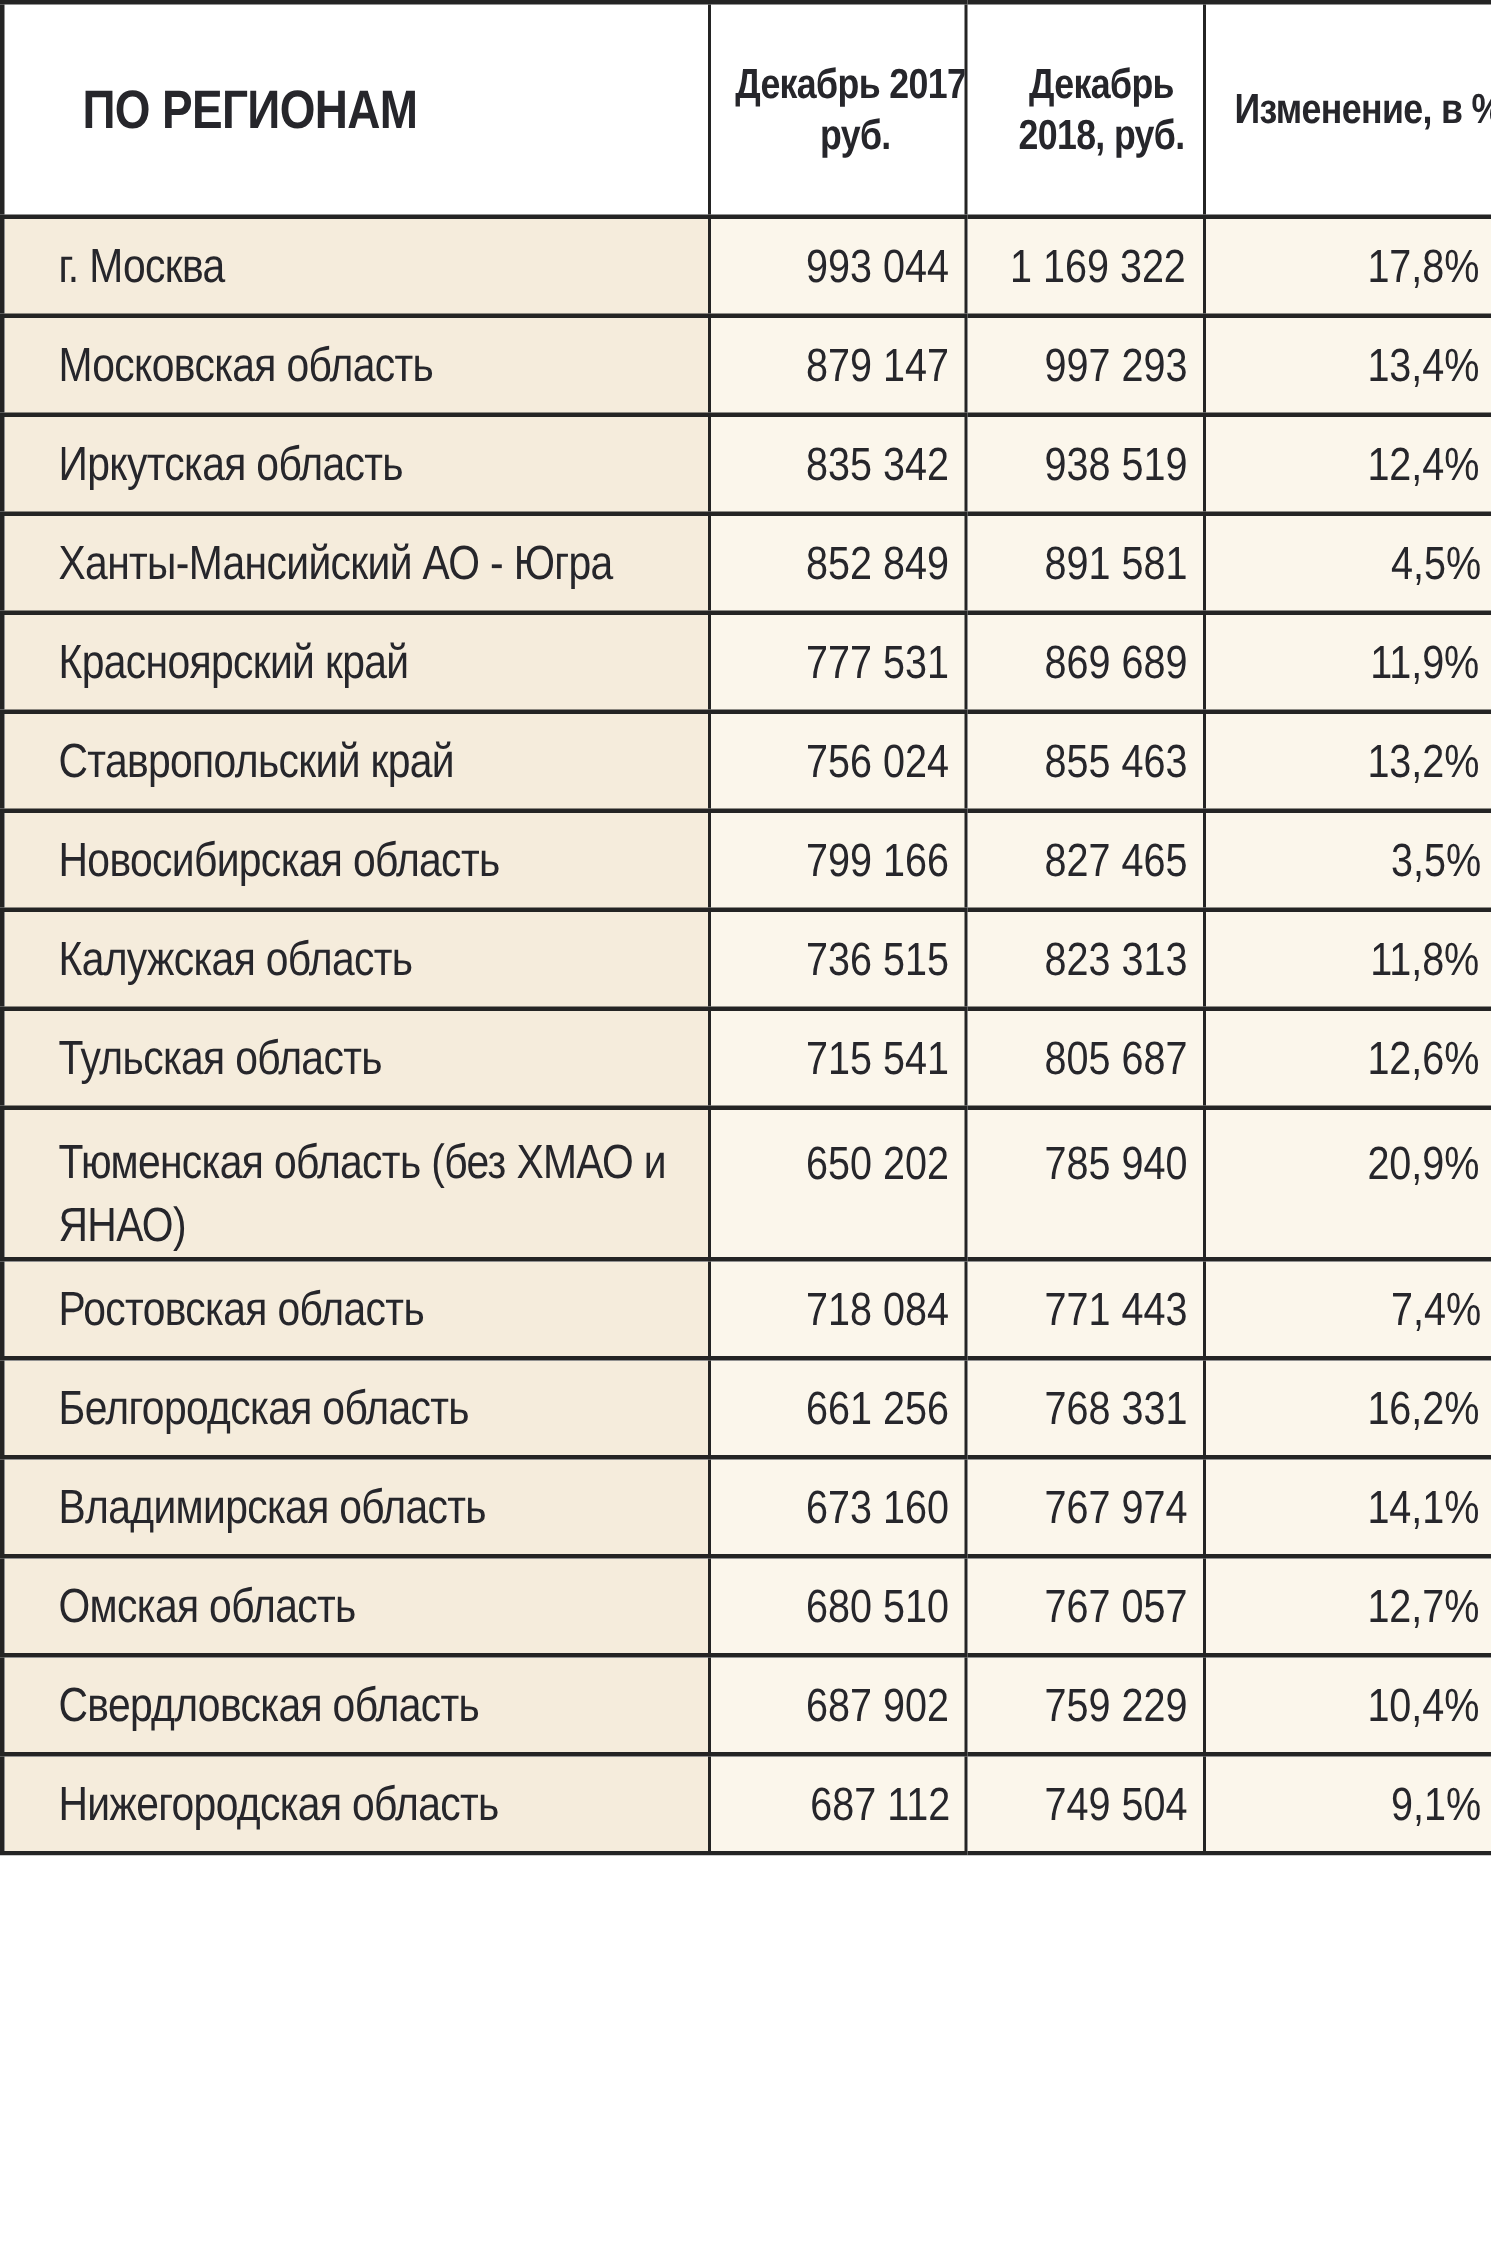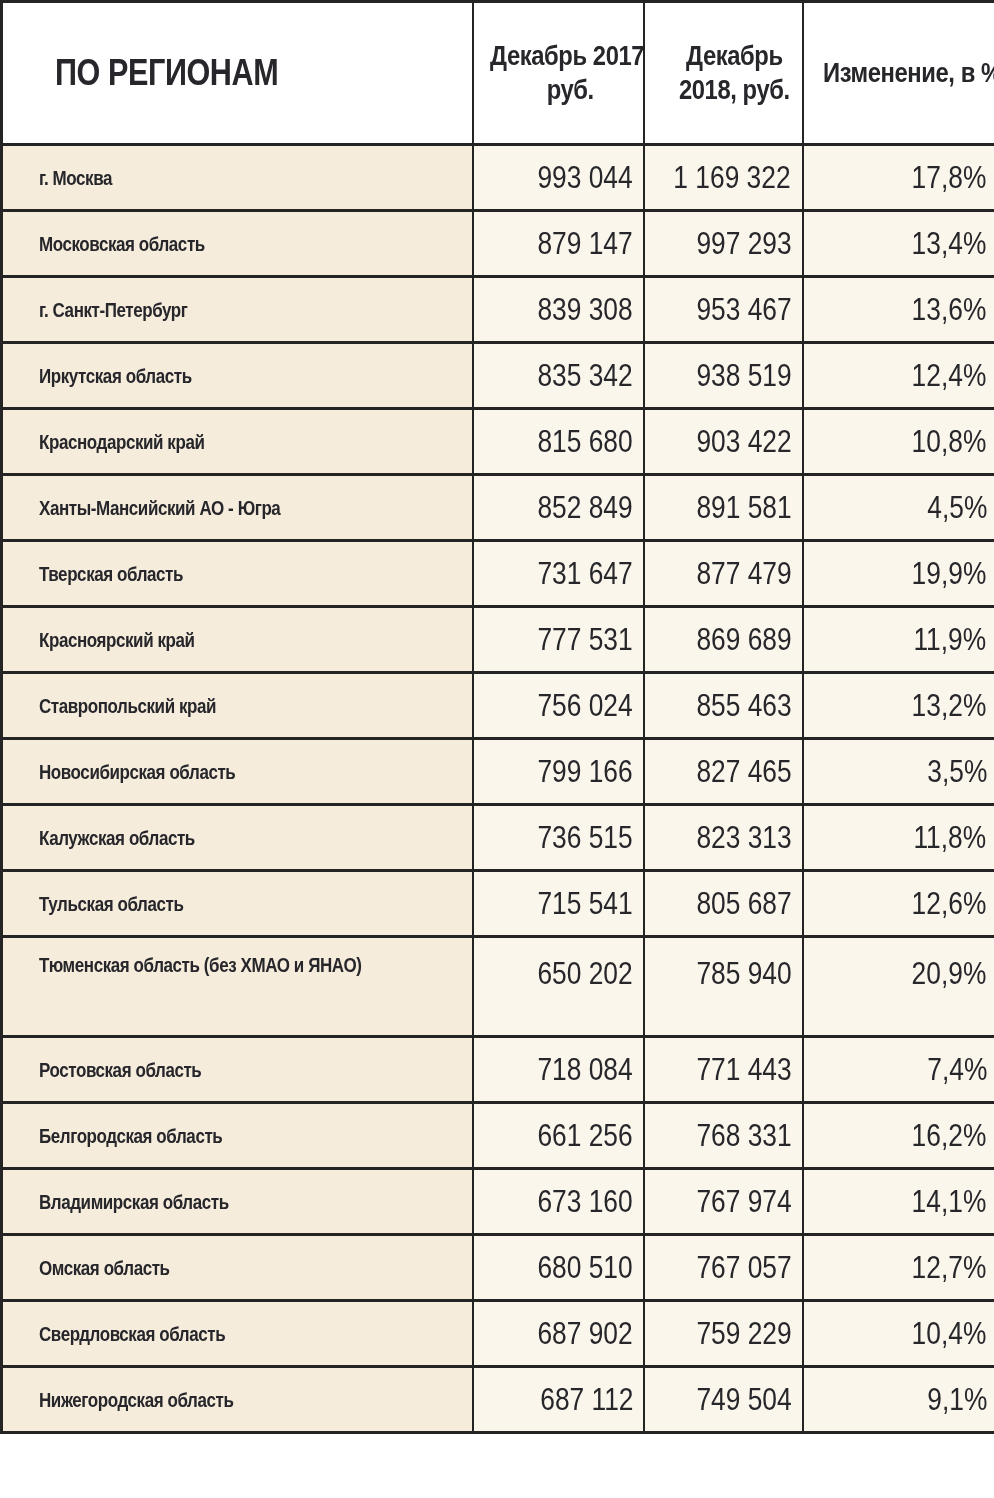--- a/index.html
+++ b/index.html
@@ -49,22 +49,22 @@
     padding-left:52px;
     font-size:36px;
   }
   tbody tr{height:66px;}
   tbody tr.two-line{height:100px;}
   td.region{
     background:var(--region-bg);
     text-align:left;
     padding-left:36px;
     padding-right:10px;
-    font-weight:bold;
-    font-size:20px;
+    font-weight:normal;
+    font-size:32px;
     line-height:1.3;
     letter-spacing:-0.5px;
     vertical-align:middle;
   }
   td.val{
     background:var(--value-bg);
     text-align:right;
     font-size:31px;
     white-space:nowrap;
     vertical-align:middle;
@@ -117,48 +117,30 @@
     <td class="val"><span class="cond v2018">1&nbsp;169&nbsp;322</span></td>
     <td class="val"><span class="cond vchg">17,8%</span></td>
   </tr>
       <tr>
     <td class="region"><span class="cond region-txt">Московская область</span></td>
     <td class="val"><span class="cond v2017">879&nbsp;147</span></td>
     <td class="val"><span class="cond v2018">997&nbsp;293</span></td>
     <td class="val"><span class="cond vchg">13,4%</span></td>
   </tr>
       <tr>
-    <td class="region"><span class="cond region-txt">г. Санкт-Петербург</span></td>
-    <td class="val"><span class="cond v2017">839&nbsp;308</span></td>
-    <td class="val"><span class="cond v2018">953&nbsp;467</span></td>
-    <td class="val"><span class="cond vchg">13,6%</span></td>
-  </tr>
-      <tr>
     <td class="region"><span class="cond region-txt">Иркутская область</span></td>
     <td class="val"><span class="cond v2017">835&nbsp;342</span></td>
     <td class="val"><span class="cond v2018">938&nbsp;519</span></td>
     <td class="val"><span class="cond vchg">12,4%</span></td>
   </tr>
       <tr>
-    <td class="region"><span class="cond region-txt">Краснодарский край</span></td>
-    <td class="val"><span class="cond v2017">815&nbsp;680</span></td>
-    <td class="val"><span class="cond v2018">903&nbsp;422</span></td>
-    <td class="val"><span class="cond vchg">10,8%</span></td>
-  </tr>
-      <tr>
     <td class="region"><span class="cond region-txt">Ханты-Мансийский АО - Югра</span></td>
     <td class="val"><span class="cond v2017">852&nbsp;849</span></td>
     <td class="val"><span class="cond v2018">891&nbsp;581</span></td>
     <td class="val"><span class="cond vchg">4,5%</span></td>
-  </tr>
-      <tr>
-    <td class="region"><span class="cond region-txt">Тверская область</span></td>
-    <td class="val"><span class="cond v2017">731&nbsp;647</span></td>
-    <td class="val"><span class="cond v2018">877&nbsp;479</span></td>
-    <td class="val"><span class="cond vchg">19,9%</span></td>
   </tr>
       <tr>
     <td class="region"><span class="cond region-txt">Красноярский край</span></td>
     <td class="val"><span class="cond v2017">777&nbsp;531</span></td>
     <td class="val"><span class="cond v2018">869&nbsp;689</span></td>
     <td class="val"><span class="cond vchg">11,9%</span></td>
   </tr>
       <tr>
     <td class="region"><span class="cond region-txt">Ставропольский край</span></td>
     <td class="val"><span class="cond v2017">756&nbsp;024</span></td>

